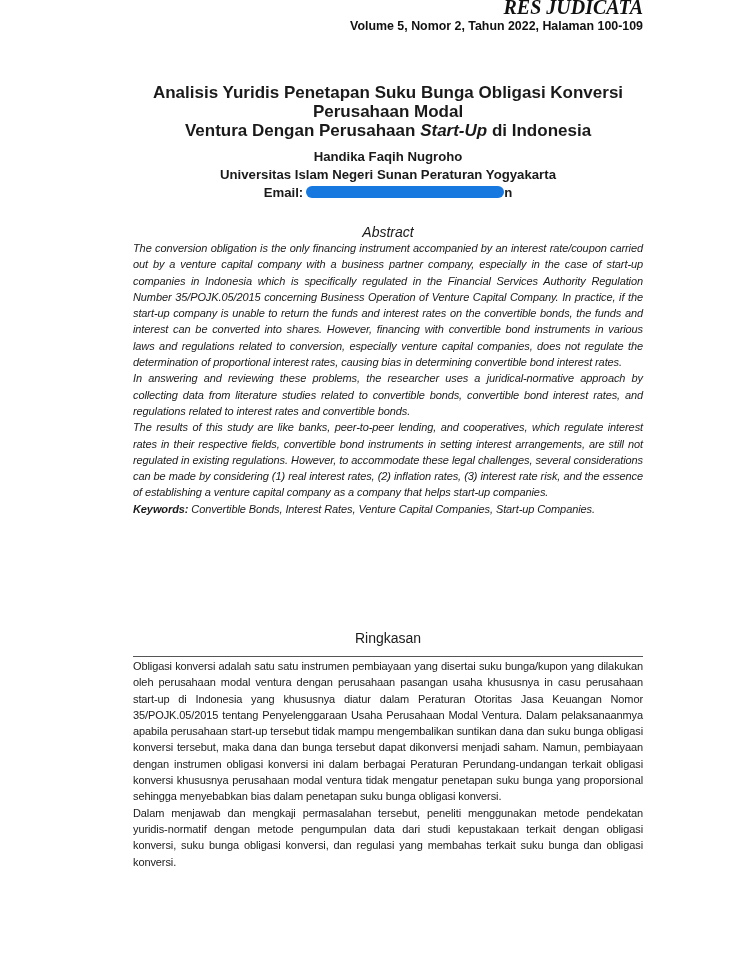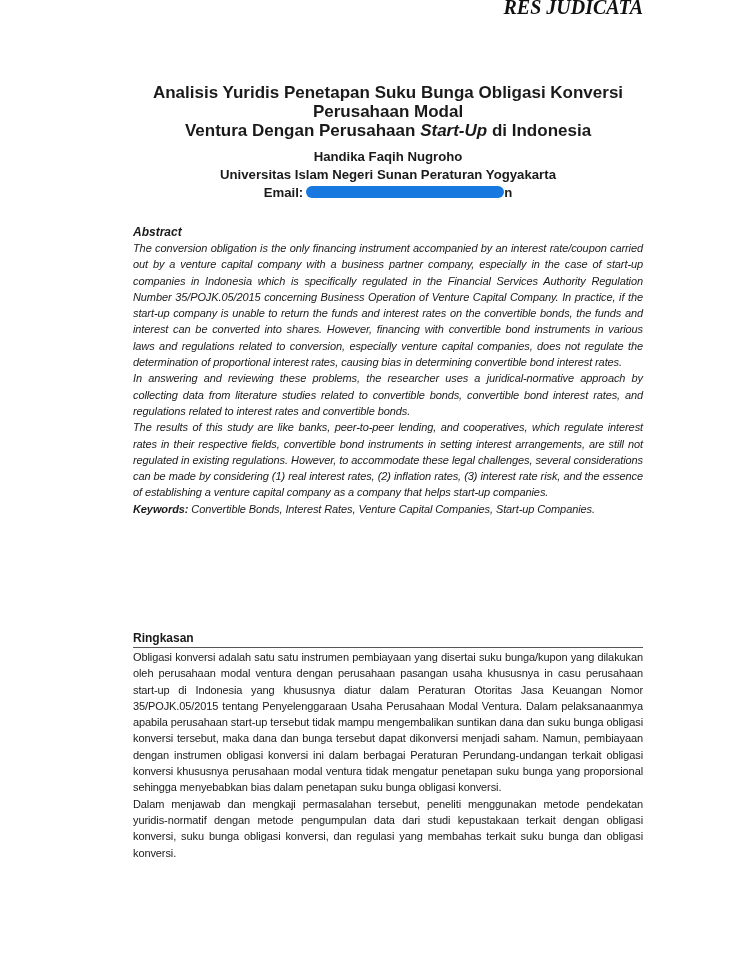--- a/index.html
+++ b/index.html
@@ -33,38 +33,39 @@
     }
     .redaction-tail {
       font-weight: bold;
     }
     .section {
       position: absolute; left: 133px; width: 510px;
     }
     .abstract { top: 224px; }
     .ringkasan { top: 630px; }
     .section-heading {
-      font-weight: bold; font-size: 12px; line-height: 16px;
+      font-weight: normal; font-size: 14px; line-height: 16px; text-align: center;
     }
     .abstract .section-heading { font-style: italic; }
     .ringkasan .section-heading {
-      border-bottom: 1.5px solid #555; padding-bottom: 1px; margin-bottom: 1px;
+      border-bottom: 1.5px solid #555; padding-bottom: 10px; margin-bottom: 1px;
     }
     .para {
       margin: 0; font-size: 11px; line-height: 16.3px; text-align: justify;
       letter-spacing: -0.1px;
     }
     .abstract .para { font-style: italic; }
     .keywords-label { font-weight: bold; }
   </style>
 </head>
 <body>
 
 <div class="journal-header">
   <div class="journal-name">RES JUDICATA</div>
+  <div class="journal-meta">Volume 5, Nomor 2, Tahun 2022, Halaman 100-109</div>
 </div>
 
 <div class="title-block">
   <div>Analisis Yuridis Penetapan Suku Bunga Obligasi Konversi Perusahaan Modal</div>
   <div><span>Ventura Dengan Perusahaan </span><i>Start-Up</i><span> di Indonesia</span></div>
 </div>
 
 <div class="author-block">
   <div>Handika Faqih Nugroho</div>
   <div>Universitas Islam Negeri Sunan Peraturan Yogyakarta</div>

